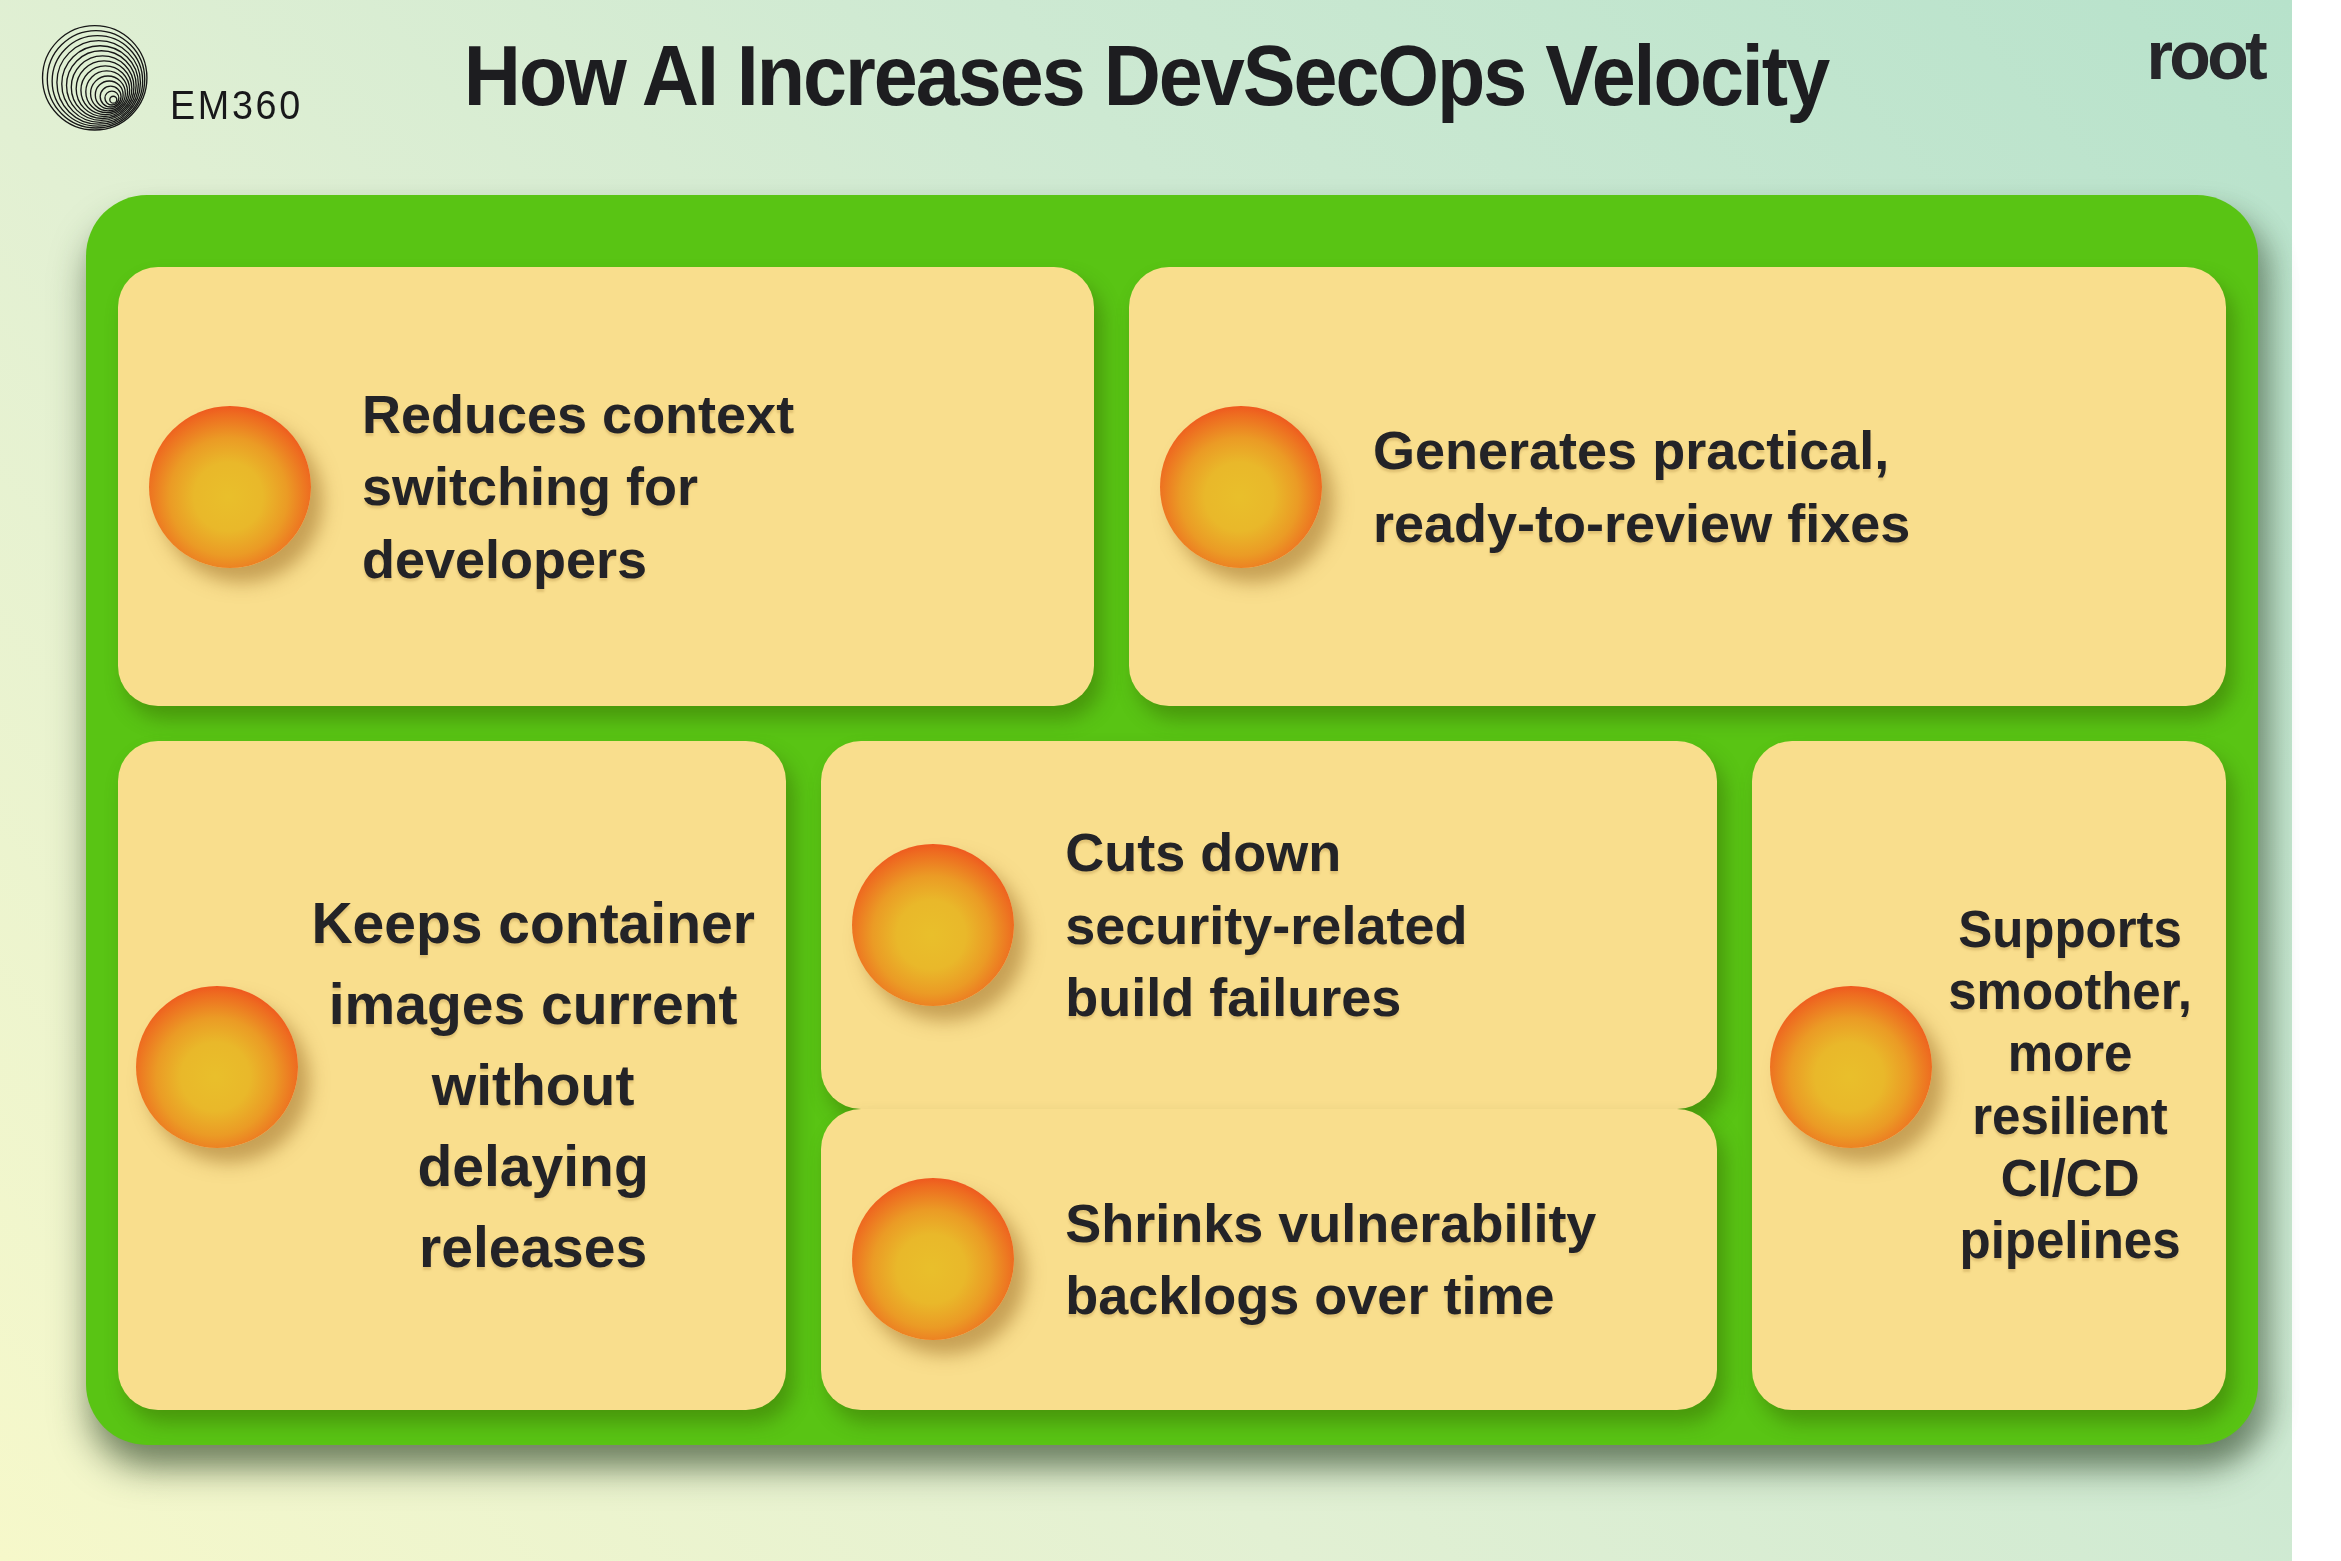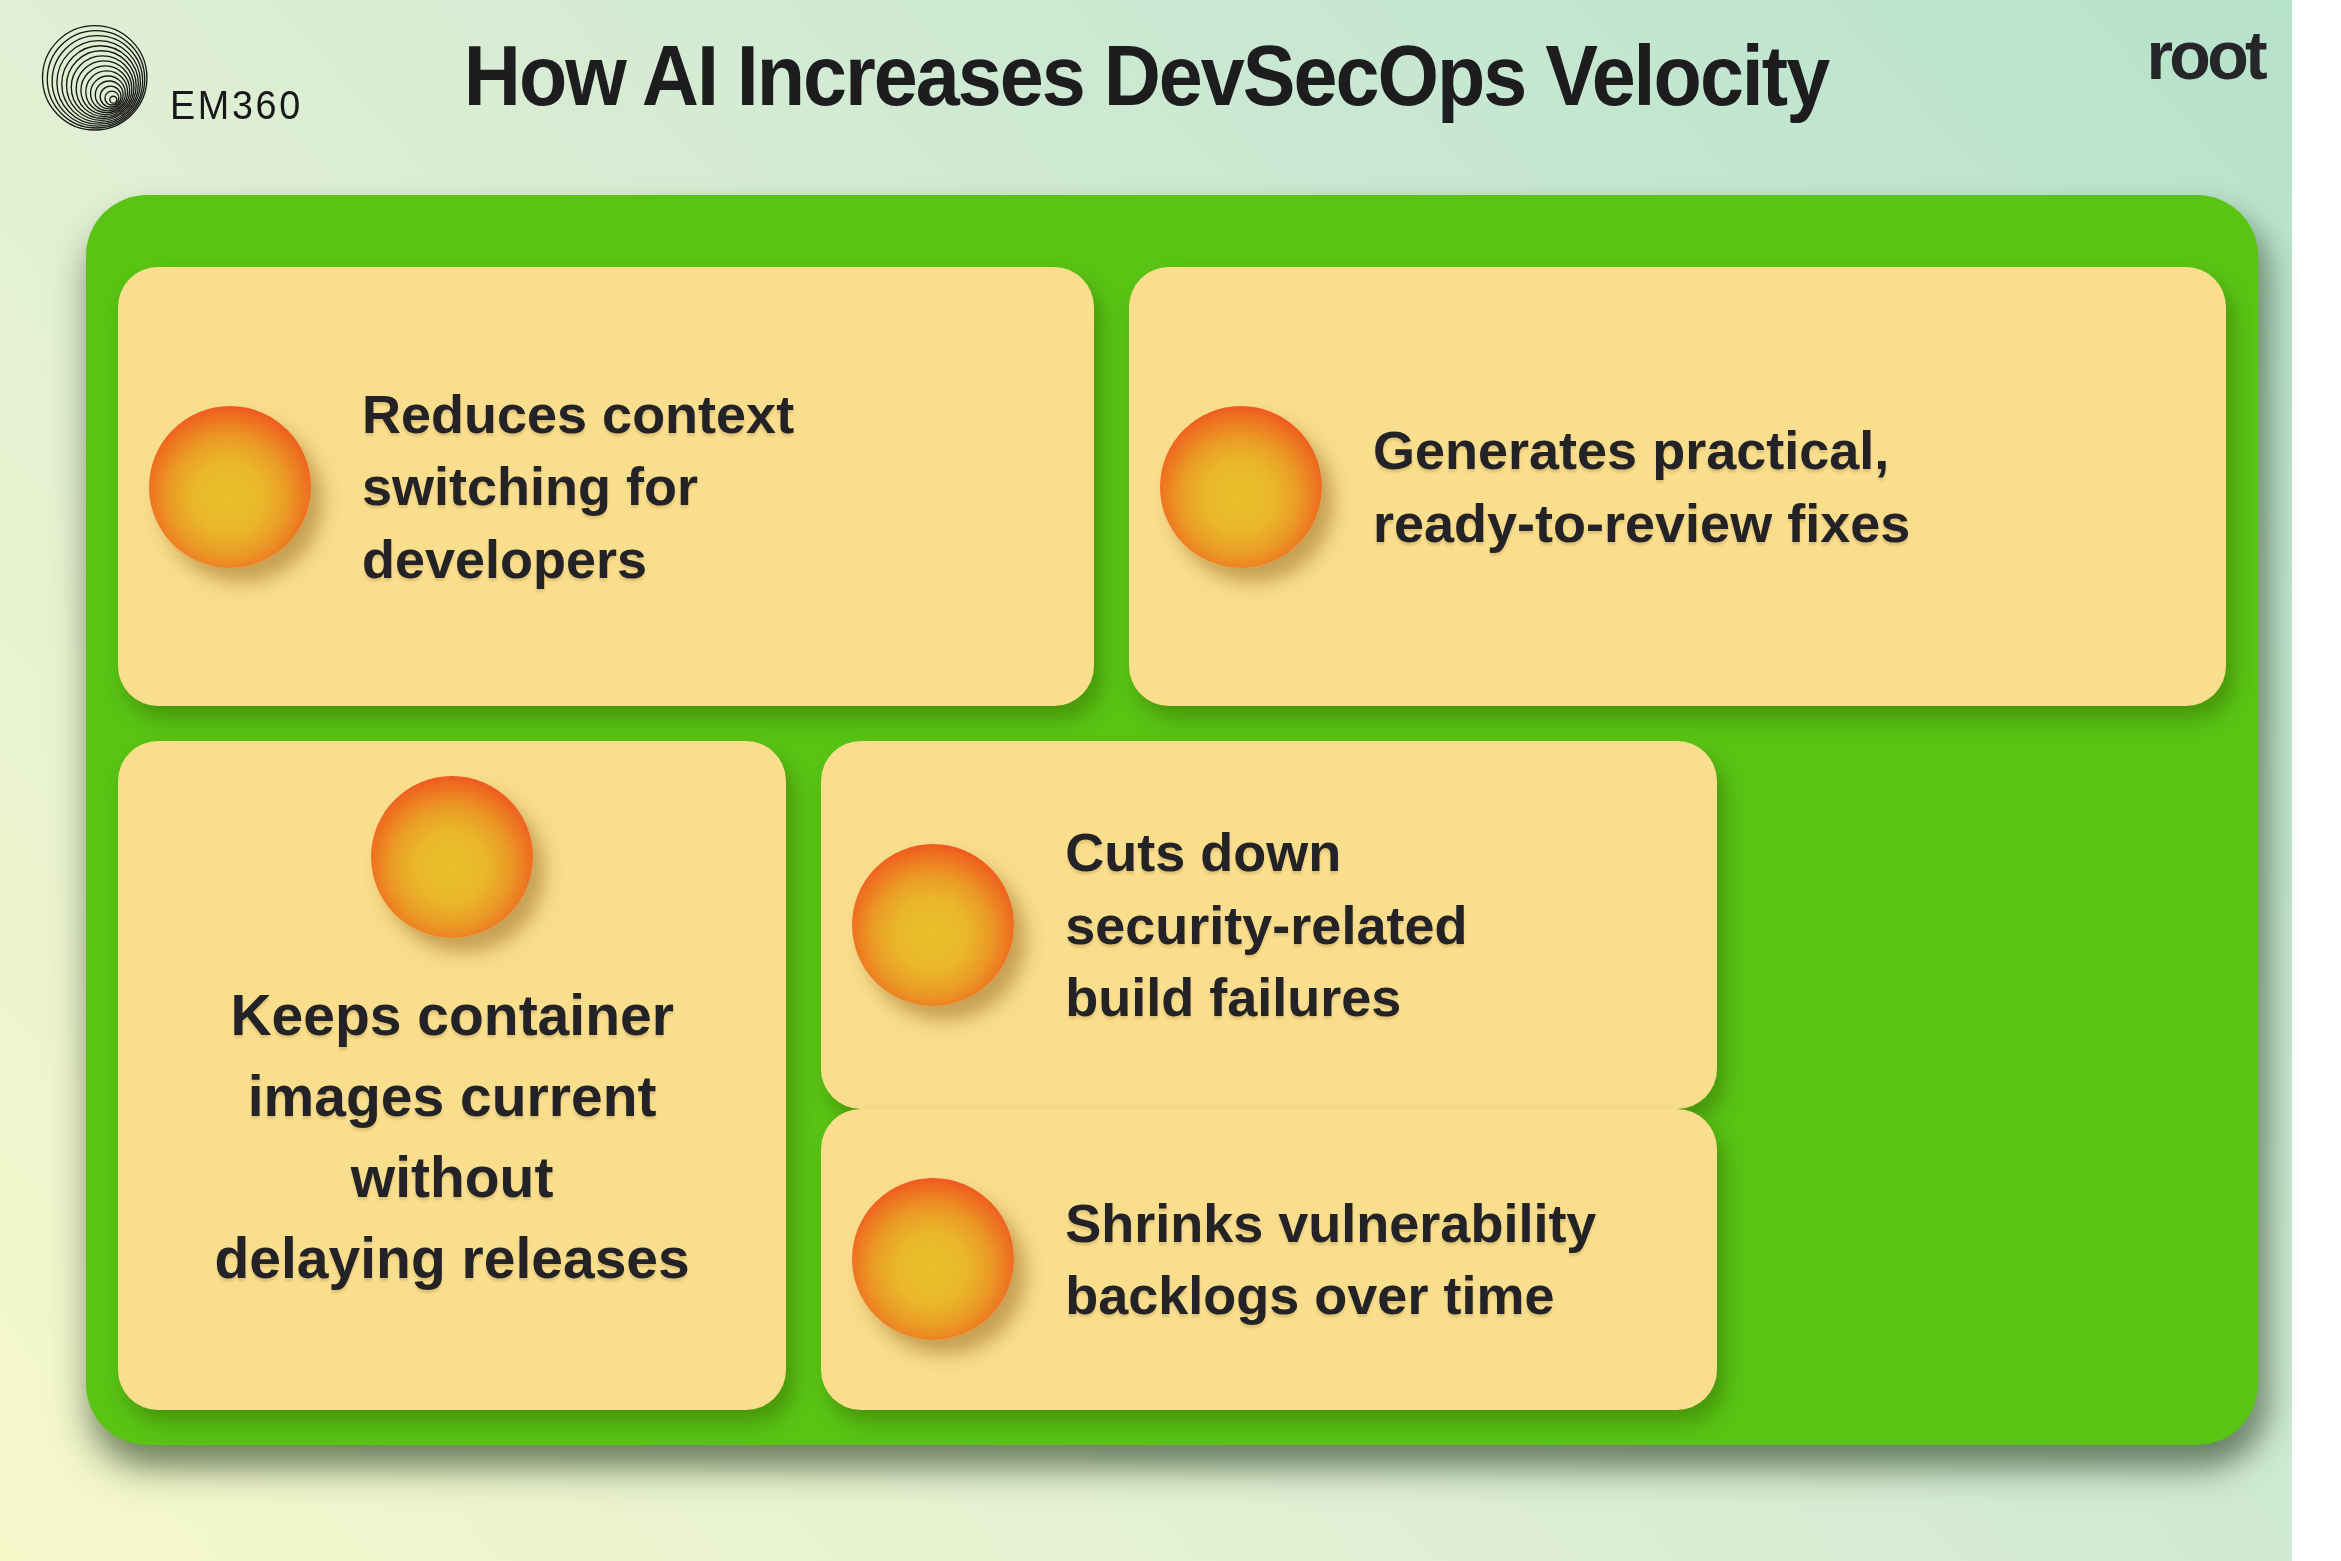--- a/index.html
+++ b/index.html
@@ -51,21 +51,21 @@
   .card{
     background:#f9de8d;border-radius:40px;
     box-shadow:7.3px 13px 19px rgba(50,90,0,.42);
     box-sizing:border-box;
   }
   .card.h{
     display:flex;align-items:center;gap:51px;
     padding:14.6px 29px 14.6px 31px;
   }
   .card.v{
-    display:flex;flex-direction:column;align-items:center;
+    display:flex;align-items:center;
     padding:35px 17.6px 14.6px 17.6px;
   }
   .card1{flex:0 0 46.3%;}
   .card2{flex:1;}
   .card3{flex:0 0 31.7%;}
   .card4{flex:1.245;}
   .card5{flex:1;}
   .card6{flex:1;}
 
   .bullet{
@@ -151,18 +151,26 @@
 security-related
 build failures</div>
         </div>
         <div class="card h card5">
           <div class="bullet"></div>
           <div class="card-text">Shrinks vulnerability
 backlogs over time</div>
         </div>
       </div>
 
+      <div class="card v card6">
+        <div class="bullet"></div>
+        <div class="card-text">Supports
+smoother,
+more resilient
+CI/CD
+pipelines</div>
+      </div>
 
     </div>
 
   </div>
 </div>
 
 
 </body></html>

